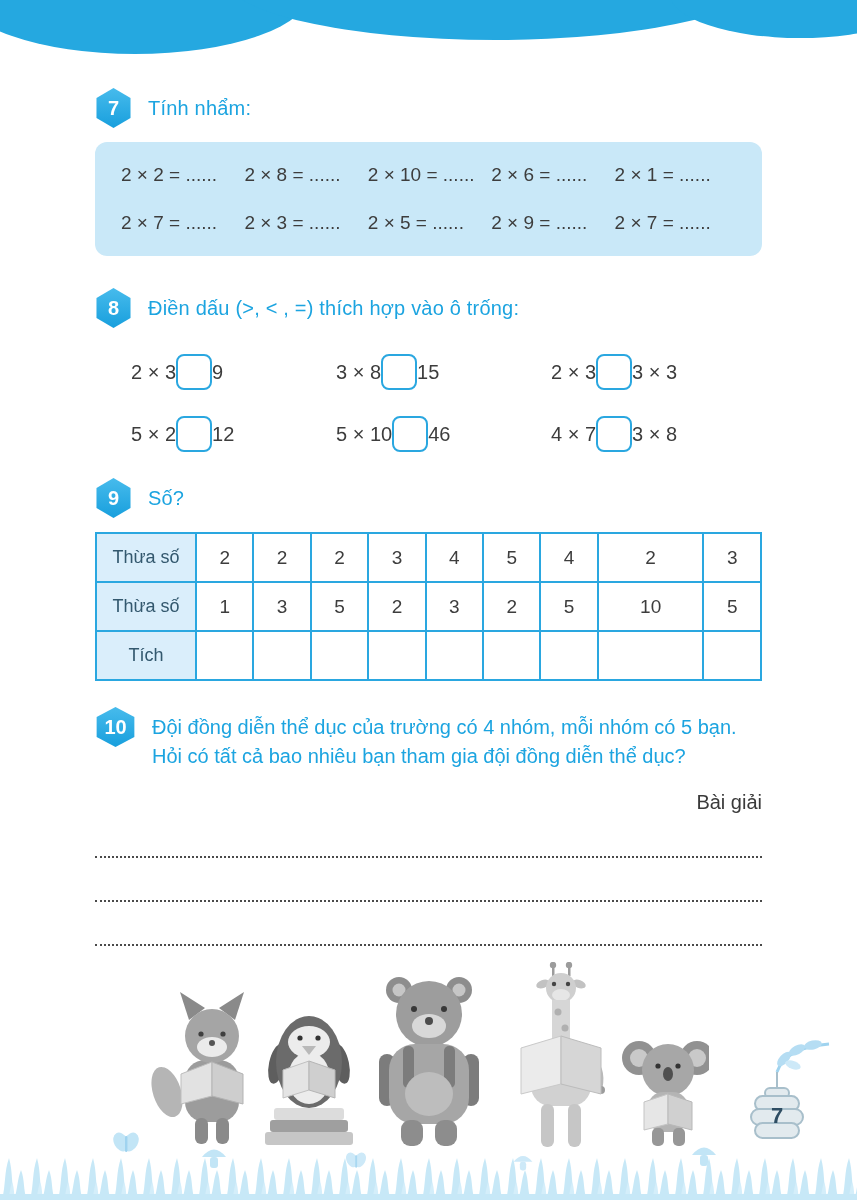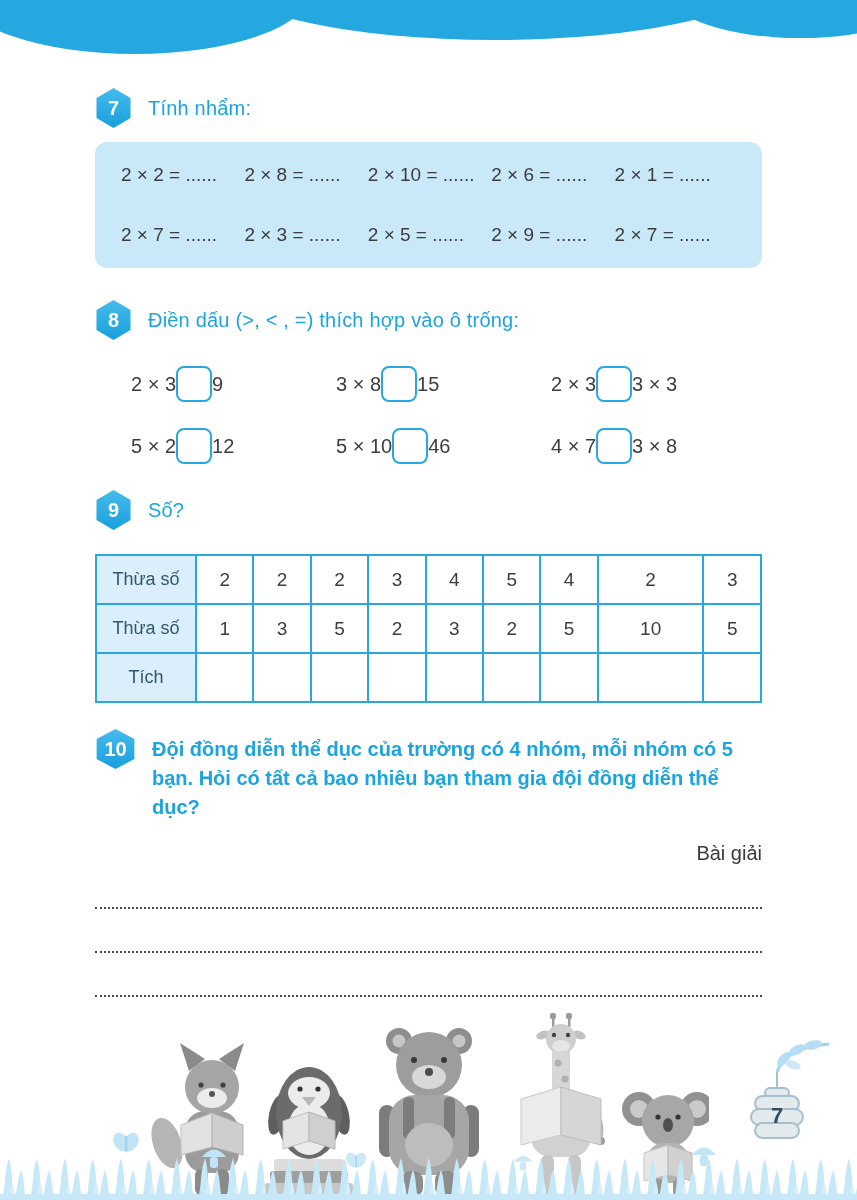--- a/index.html
+++ b/index.html
@@ -39,21 +39,21 @@
   .ex-title { color:#1ca4e0; font-weight:normal; font-size:20px; letter-spacing:0.2px; }
 
   
   .mental-panel {
     margin-top: 14px;
     background: #c9e8f8;
     border-radius: 12px;
     padding: 22px 24px 22px 26px;
     display: grid;
     grid-template-columns: repeat(5, 1fr);
-    row-gap: 38px;
+    row-gap: 26px;
     font-size: 19px;
     color: #3d3d3d;
   }
   .mental-panel span { white-space: nowrap; }
 
   
   .ex8 { margin-top: 32px; }
   .compare-row {
     display: grid;
     grid-template-columns: 205px 215px auto;
@@ -64,21 +64,21 @@
   .answer-box {
     width: 36px; height: 36px;
     border: 2px solid #2aa7e0;
     border-radius: 8px;
     background: #ffffff;
   }
 
   
   .ex9 { margin-top: 26px; }
   .factor-table {
-    margin-top: 24px;
+    margin-top: 14px;
     width: 100%;
     border-collapse: collapse;
   }
   .factor-table td {
     border: 2px solid #2aa7e0;
     height: 49px;
     text-align: center;
     font-size: 19px;
     color: #3d3d3d;
   }
@@ -87,21 +87,21 @@
     width: 100px;
     color: #33586e;
     font-size: 18px;
   }
 
   
   .ex10 { margin-top: 26px; }
   .problem { display:flex; gap:16px; align-items:flex-start; }
   .problem-text {
     color: #1ca4e0;
-    font-weight: bold;
+    font-weight: normal;
     font-size: 20px;
     line-height: 1.45;
     margin-top: 6px;
   }
   .solution-label { text-align:right; font-size:20px; color:#3a3a3a; margin-top:20px; }
   .answer-line {
     height: 0;
     border-bottom: 2.5px dotted #4a4a4a;
     margin-top: 42px;
   }

